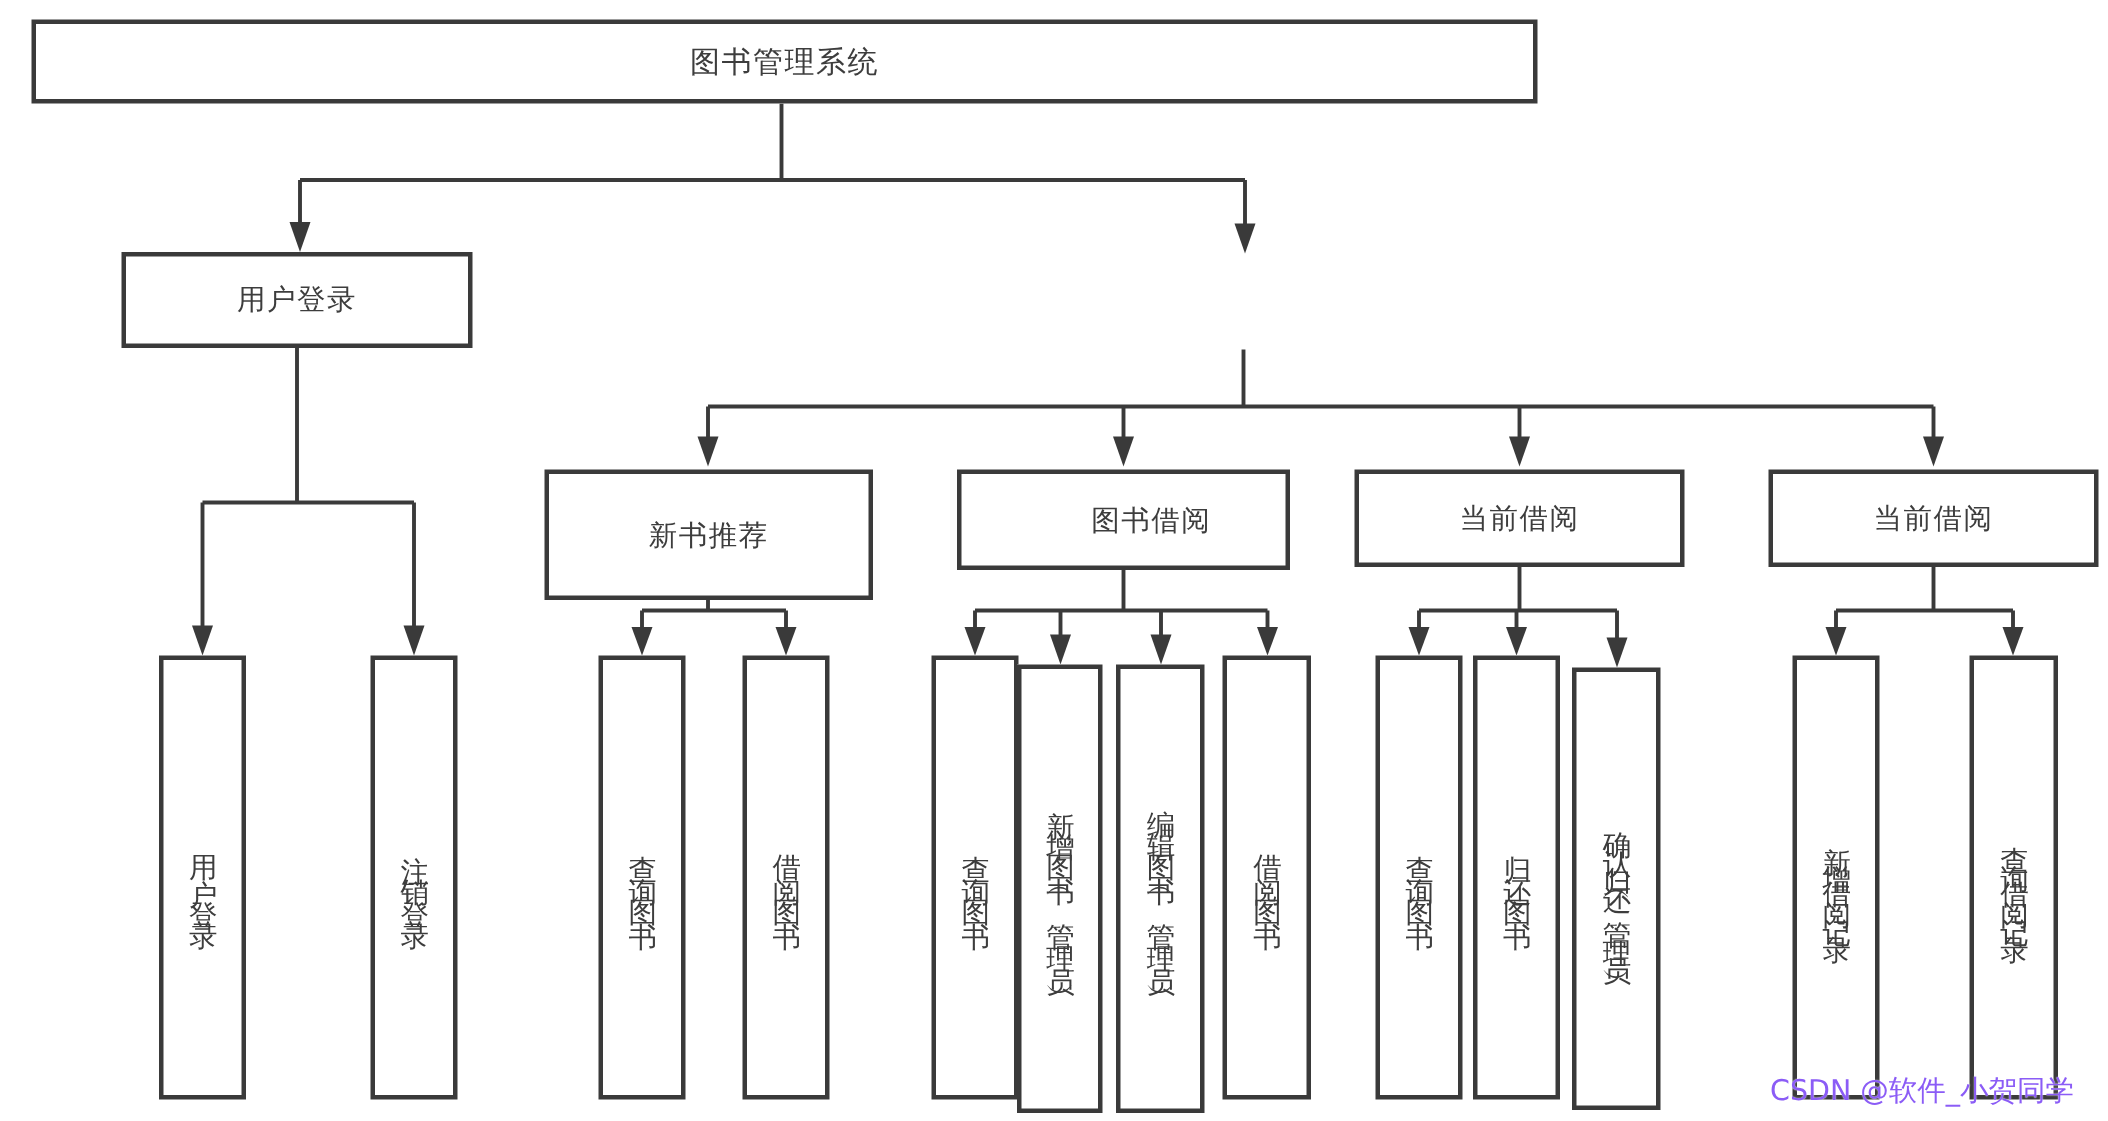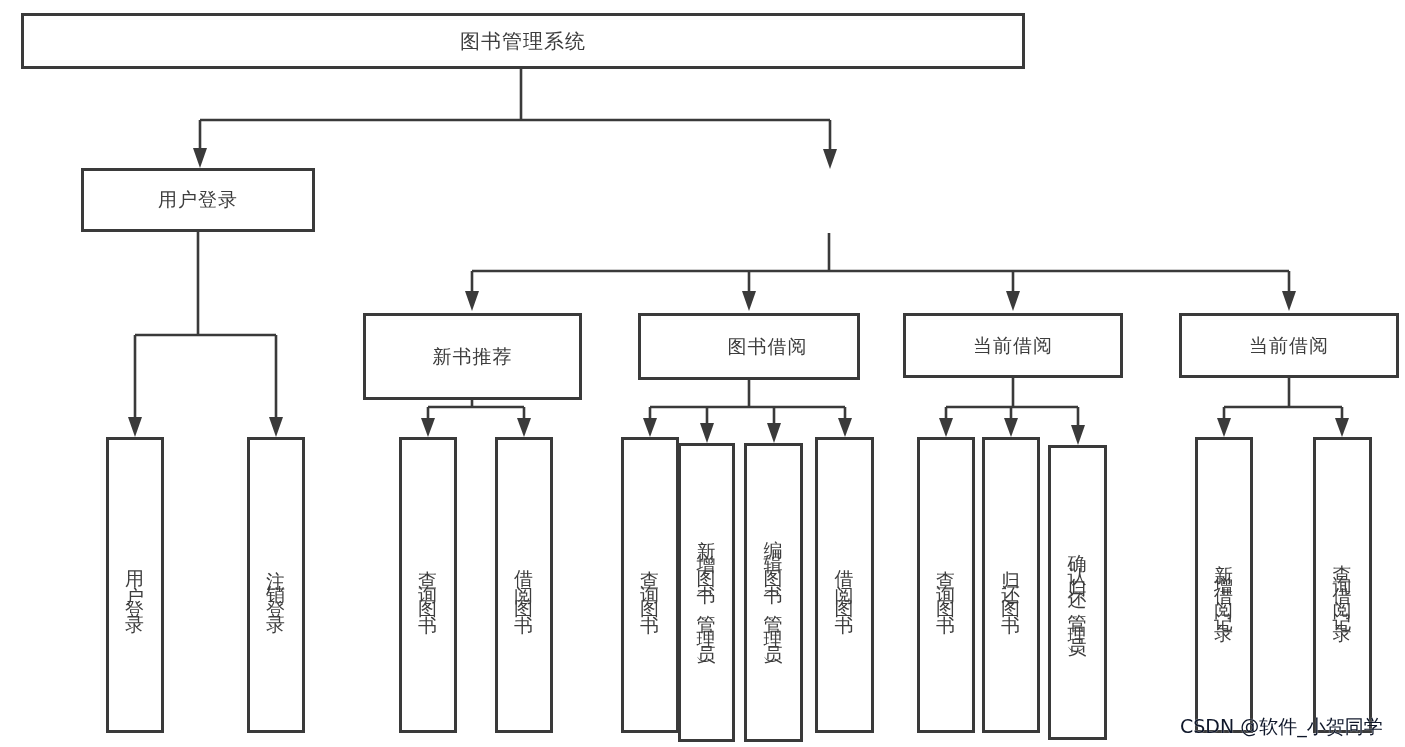--- a/index.html
+++ b/index.html
@@ -51,21 +51,21 @@
   .v4 { letter-spacing: 15px; }
   .v6 { letter-spacing: 12px; }
   .v8 { letter-spacing: 15px; }
   .v9 { letter-spacing: 12px; }
   .watermark {
     position: absolute;
     left: 1180px;
     top: 714px;
     width: 225px;
     font-size: 19px;
-    color: #0f172a;
+    color: #8b5cf6;
     white-space: nowrap;
     z-index: 5;
     text-shadow: 0 0 1px #ffffff;
   }
   svg .wire {
     stroke: #3a3a3a;
     stroke-width: 2.6;
     fill: none;
   }
   svg .head {

